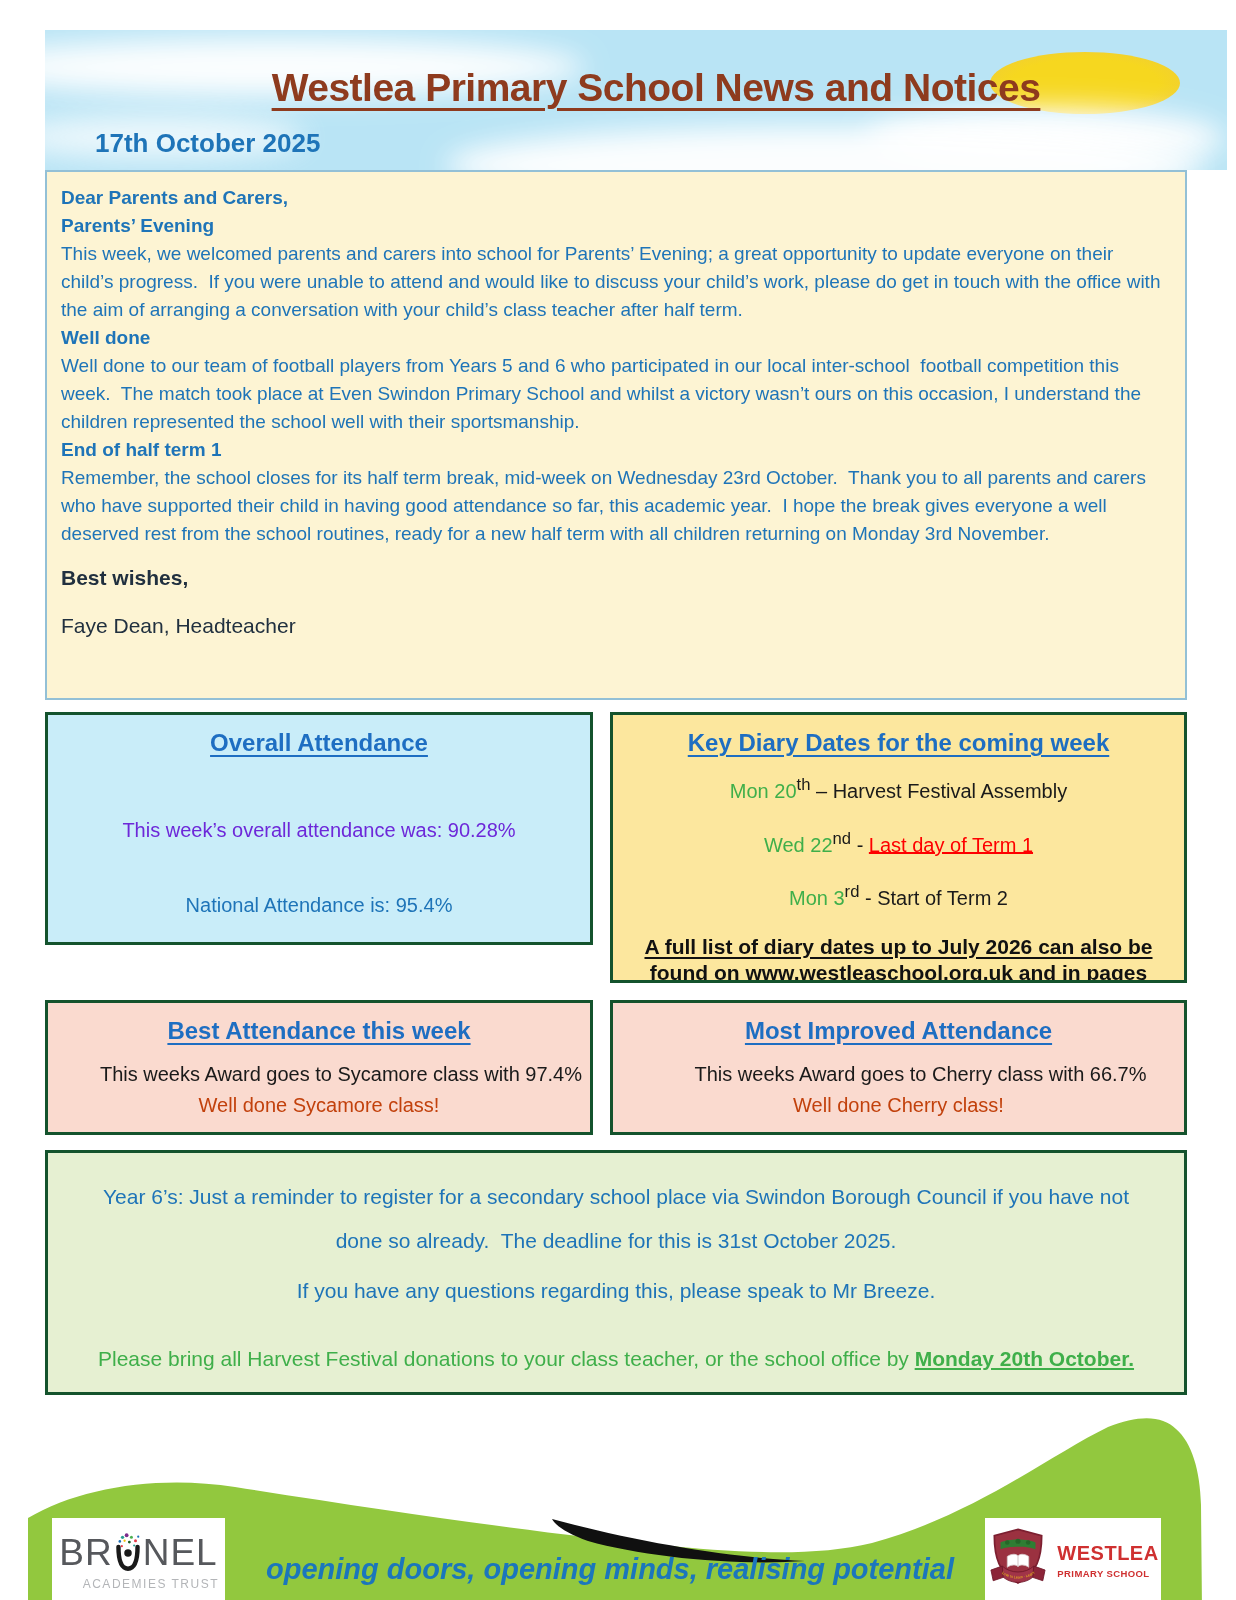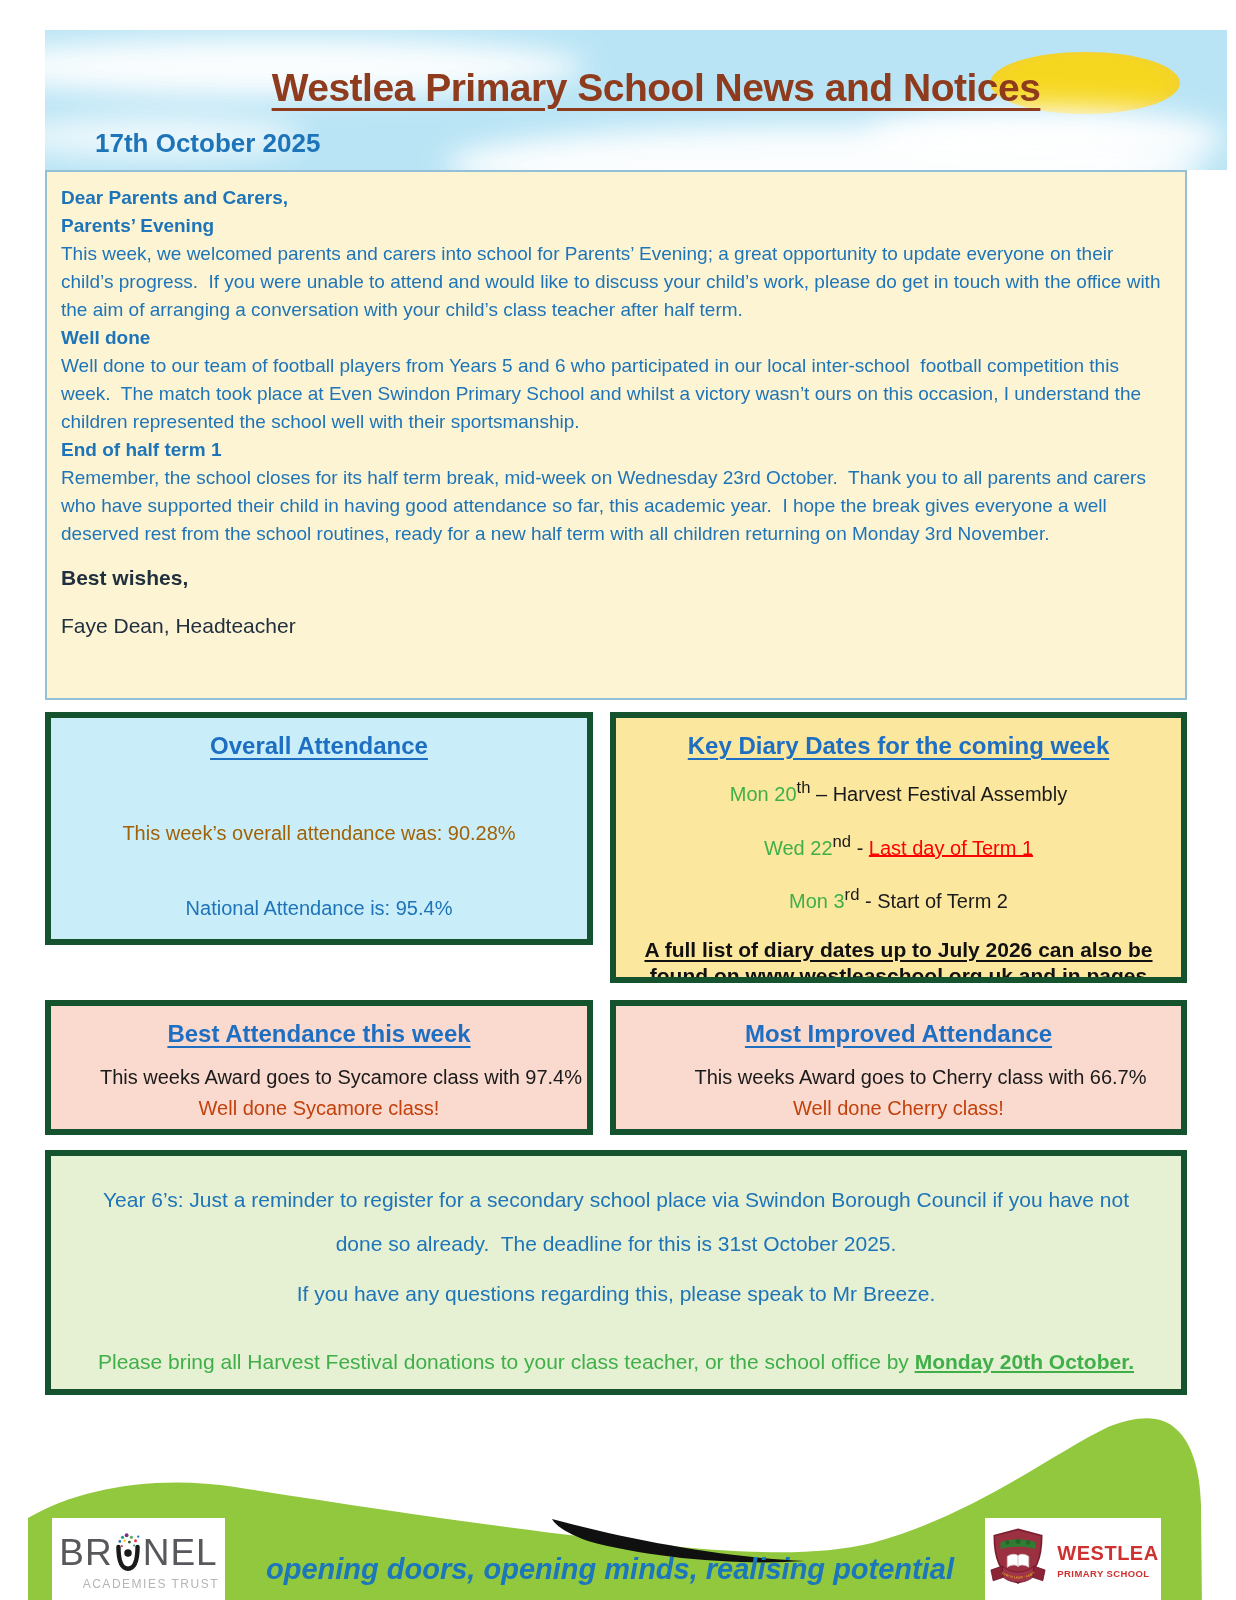--- a/index.html
+++ b/index.html
@@ -29,31 +29,31 @@
        color:#1e74b8;font-size:19px;line-height:28px;}
   .letter p{margin:0;white-space:pre-wrap;}
   .lt-greeting{font-weight:bold;}
   .lt-heading{margin:28px 0 0 0;font-size:19px;font-weight:bold;color:#1e74b8;}
   .lt-closing{margin-top:16px !important;font-size:21px;font-weight:bold;color:#21303f;}
   .lt-signature{margin-top:20px !important;font-size:21px;color:#21303f;}
 
   
   .row{display:flex;margin:12px 49px 0 45px;width:1142px;gap:17px;}
   .row2{margin-top:17px;}
-  .box{box-sizing:border-box;border:6px solid #14532d;overflow:hidden;text-align:center;}
+  .box{box-sizing:border-box;border:3px solid #14532d;overflow:hidden;text-align:center;}
   .box h2{margin:14px 10px 0 10px;font-size:24px;font-weight:bold;color:#1e6ec2;
        text-decoration:underline;text-decoration-thickness:2px;text-underline-offset:4px;}
   .blue-box{background:#c9edf9;width:548px;height:233px;}
   .yellow-box{background:#fce79e;width:577px;height:271px;}
   .pink-box{background:#fadacf;height:135px;}
   .pink-box.left{width:548px;}
   .pink-box.right{width:577px;}
   .green-box{background:#e6f0d2;margin:15px 49px 0 45px;width:1142px;height:245px;}
 
-  .ov-week{margin-top:62px;font-size:20px;color:#a16207;}
+  .ov-week{margin-top:62px;font-size:20px;color:#6d28d9;}
   .ov-nat{margin-top:52px;font-size:20px;color:#1e74b8;}
 
   .ev{margin-top:8px;font-size:20px;line-height:40px;color:#1a1a1a;}
   .ev-day{color:#3faf4a;}
   .ev-sep{white-space:pre;}
   .ev-label.red{color:#fe0000;text-decoration:underline;}
   .fnote{margin:16px auto 0 auto;width:520px;font-size:21px;line-height:26px;font-weight:bold;
        color:#111;text-decoration:underline;text-underline-offset:3px;}
 
   .aw-line1{margin-top:18px;font-size:20px;color:#1a1a1a;padding-left:44px;}

